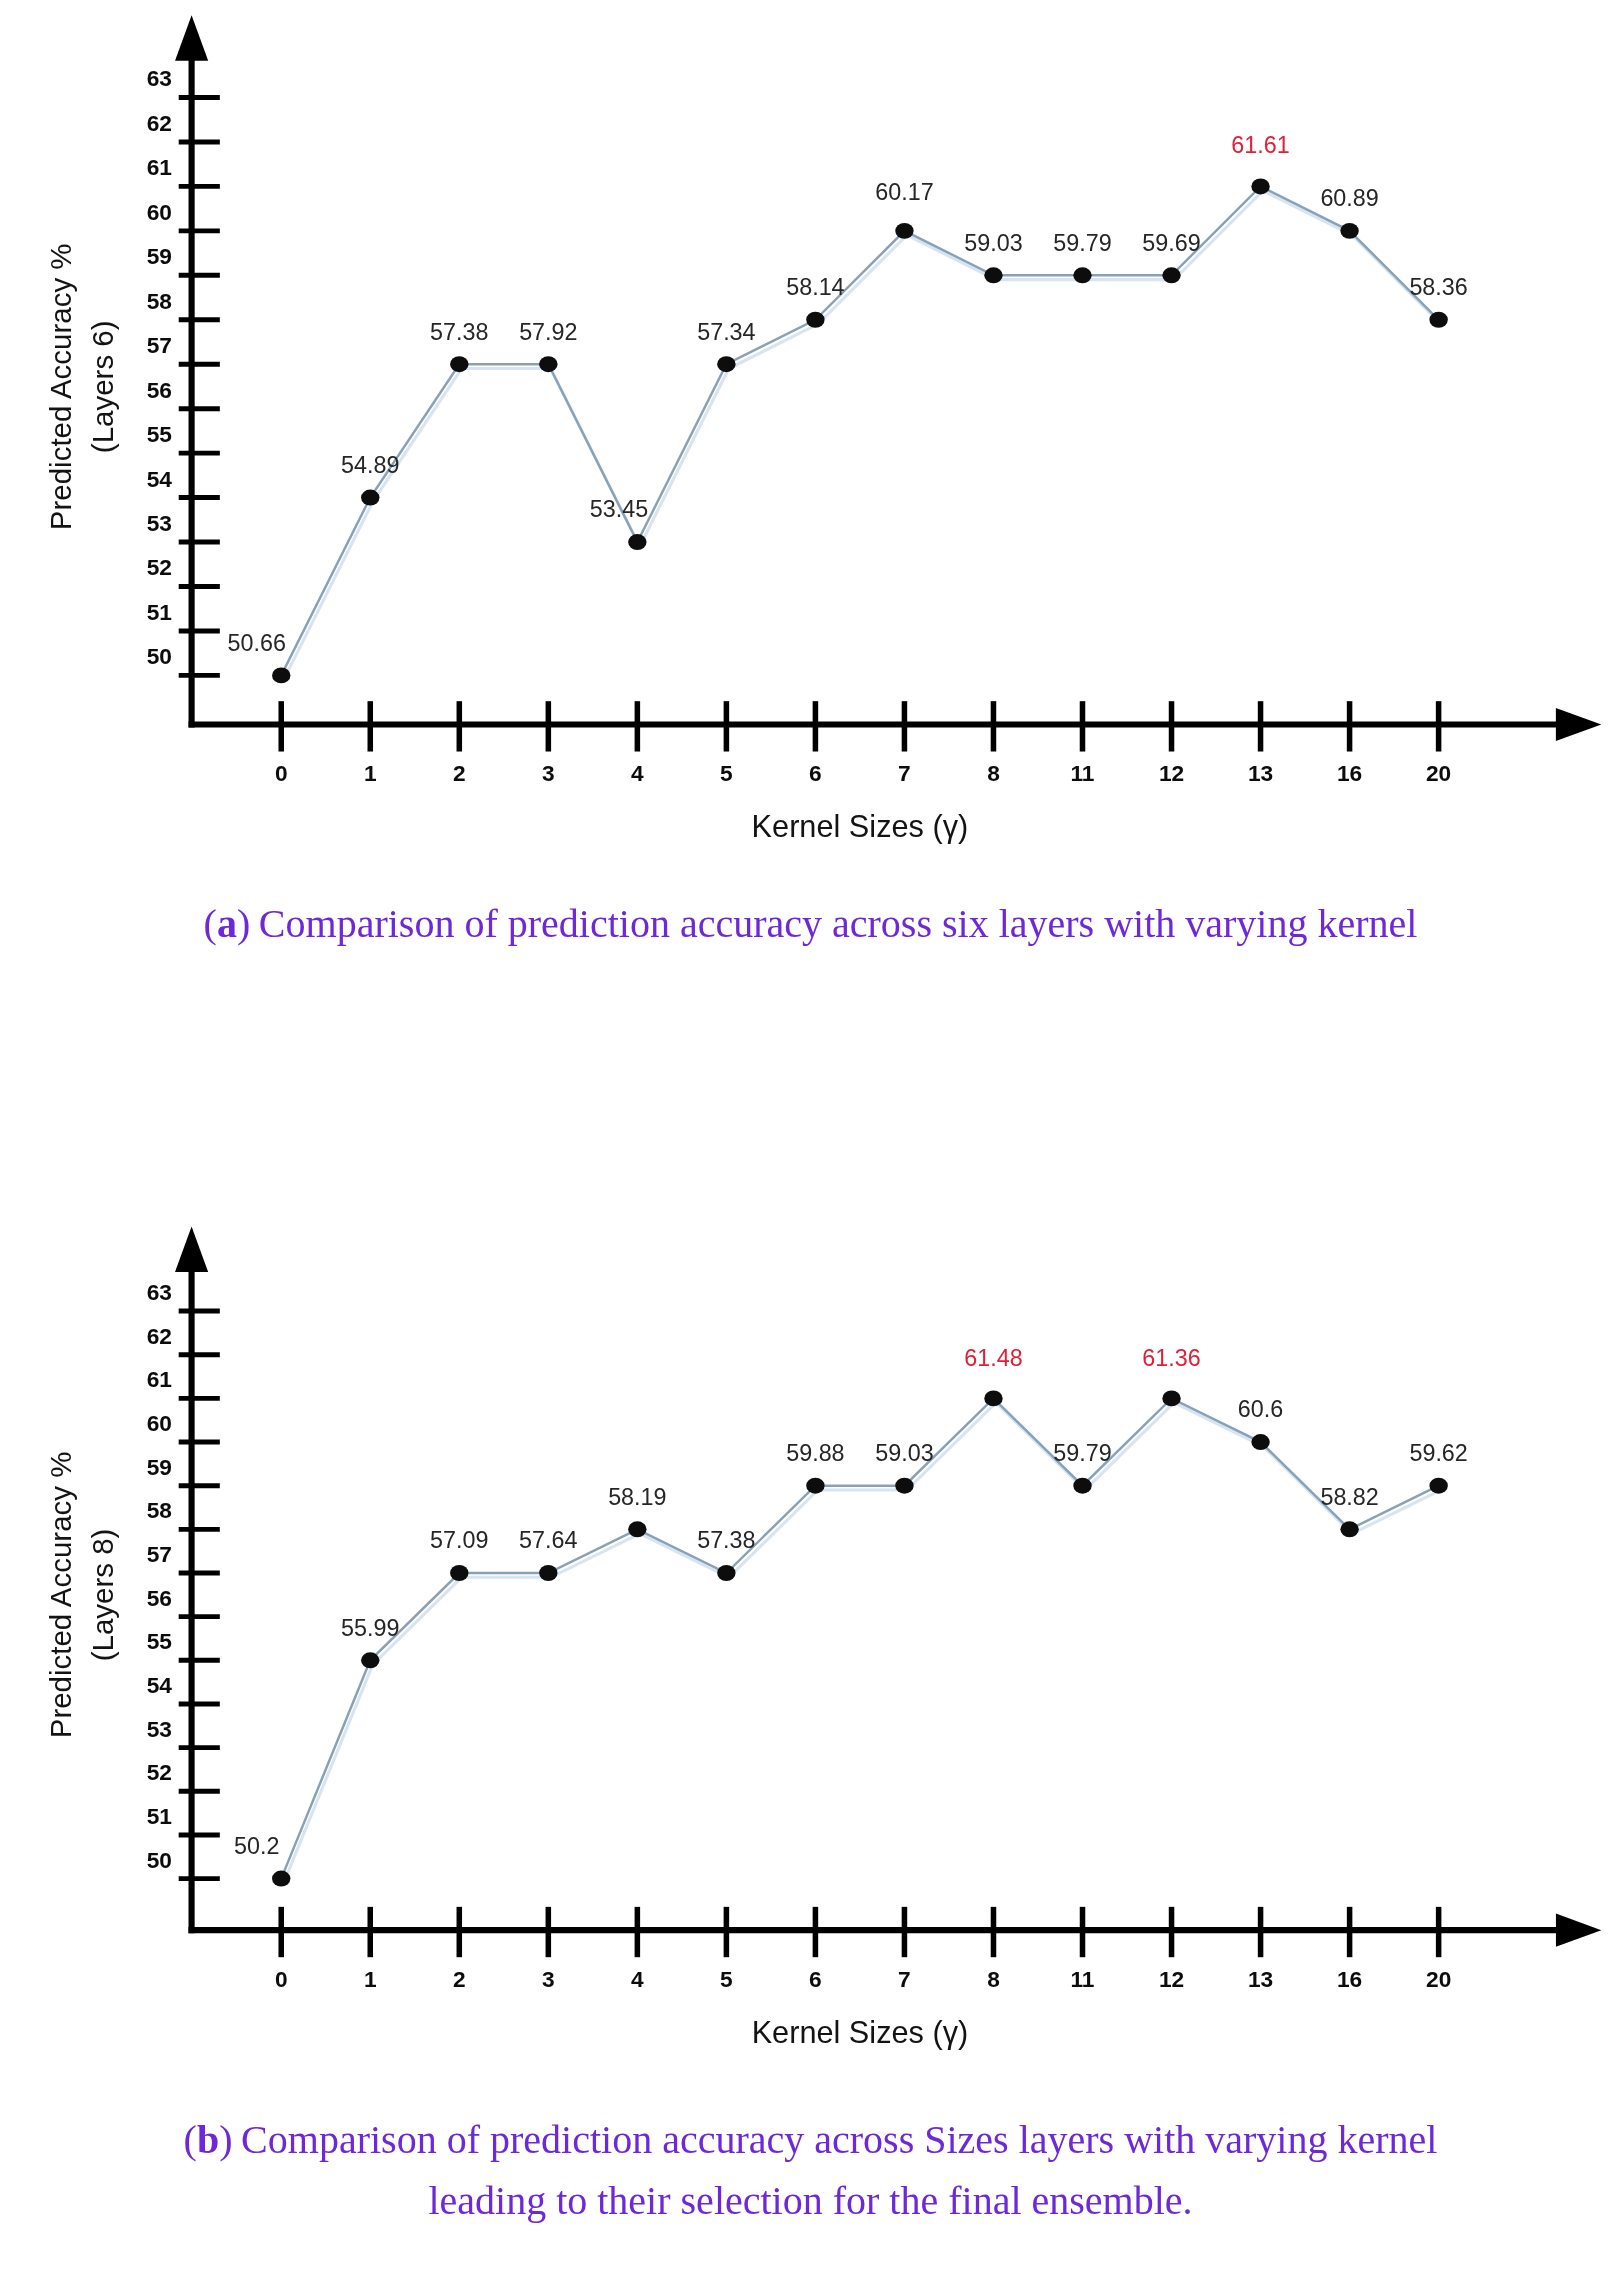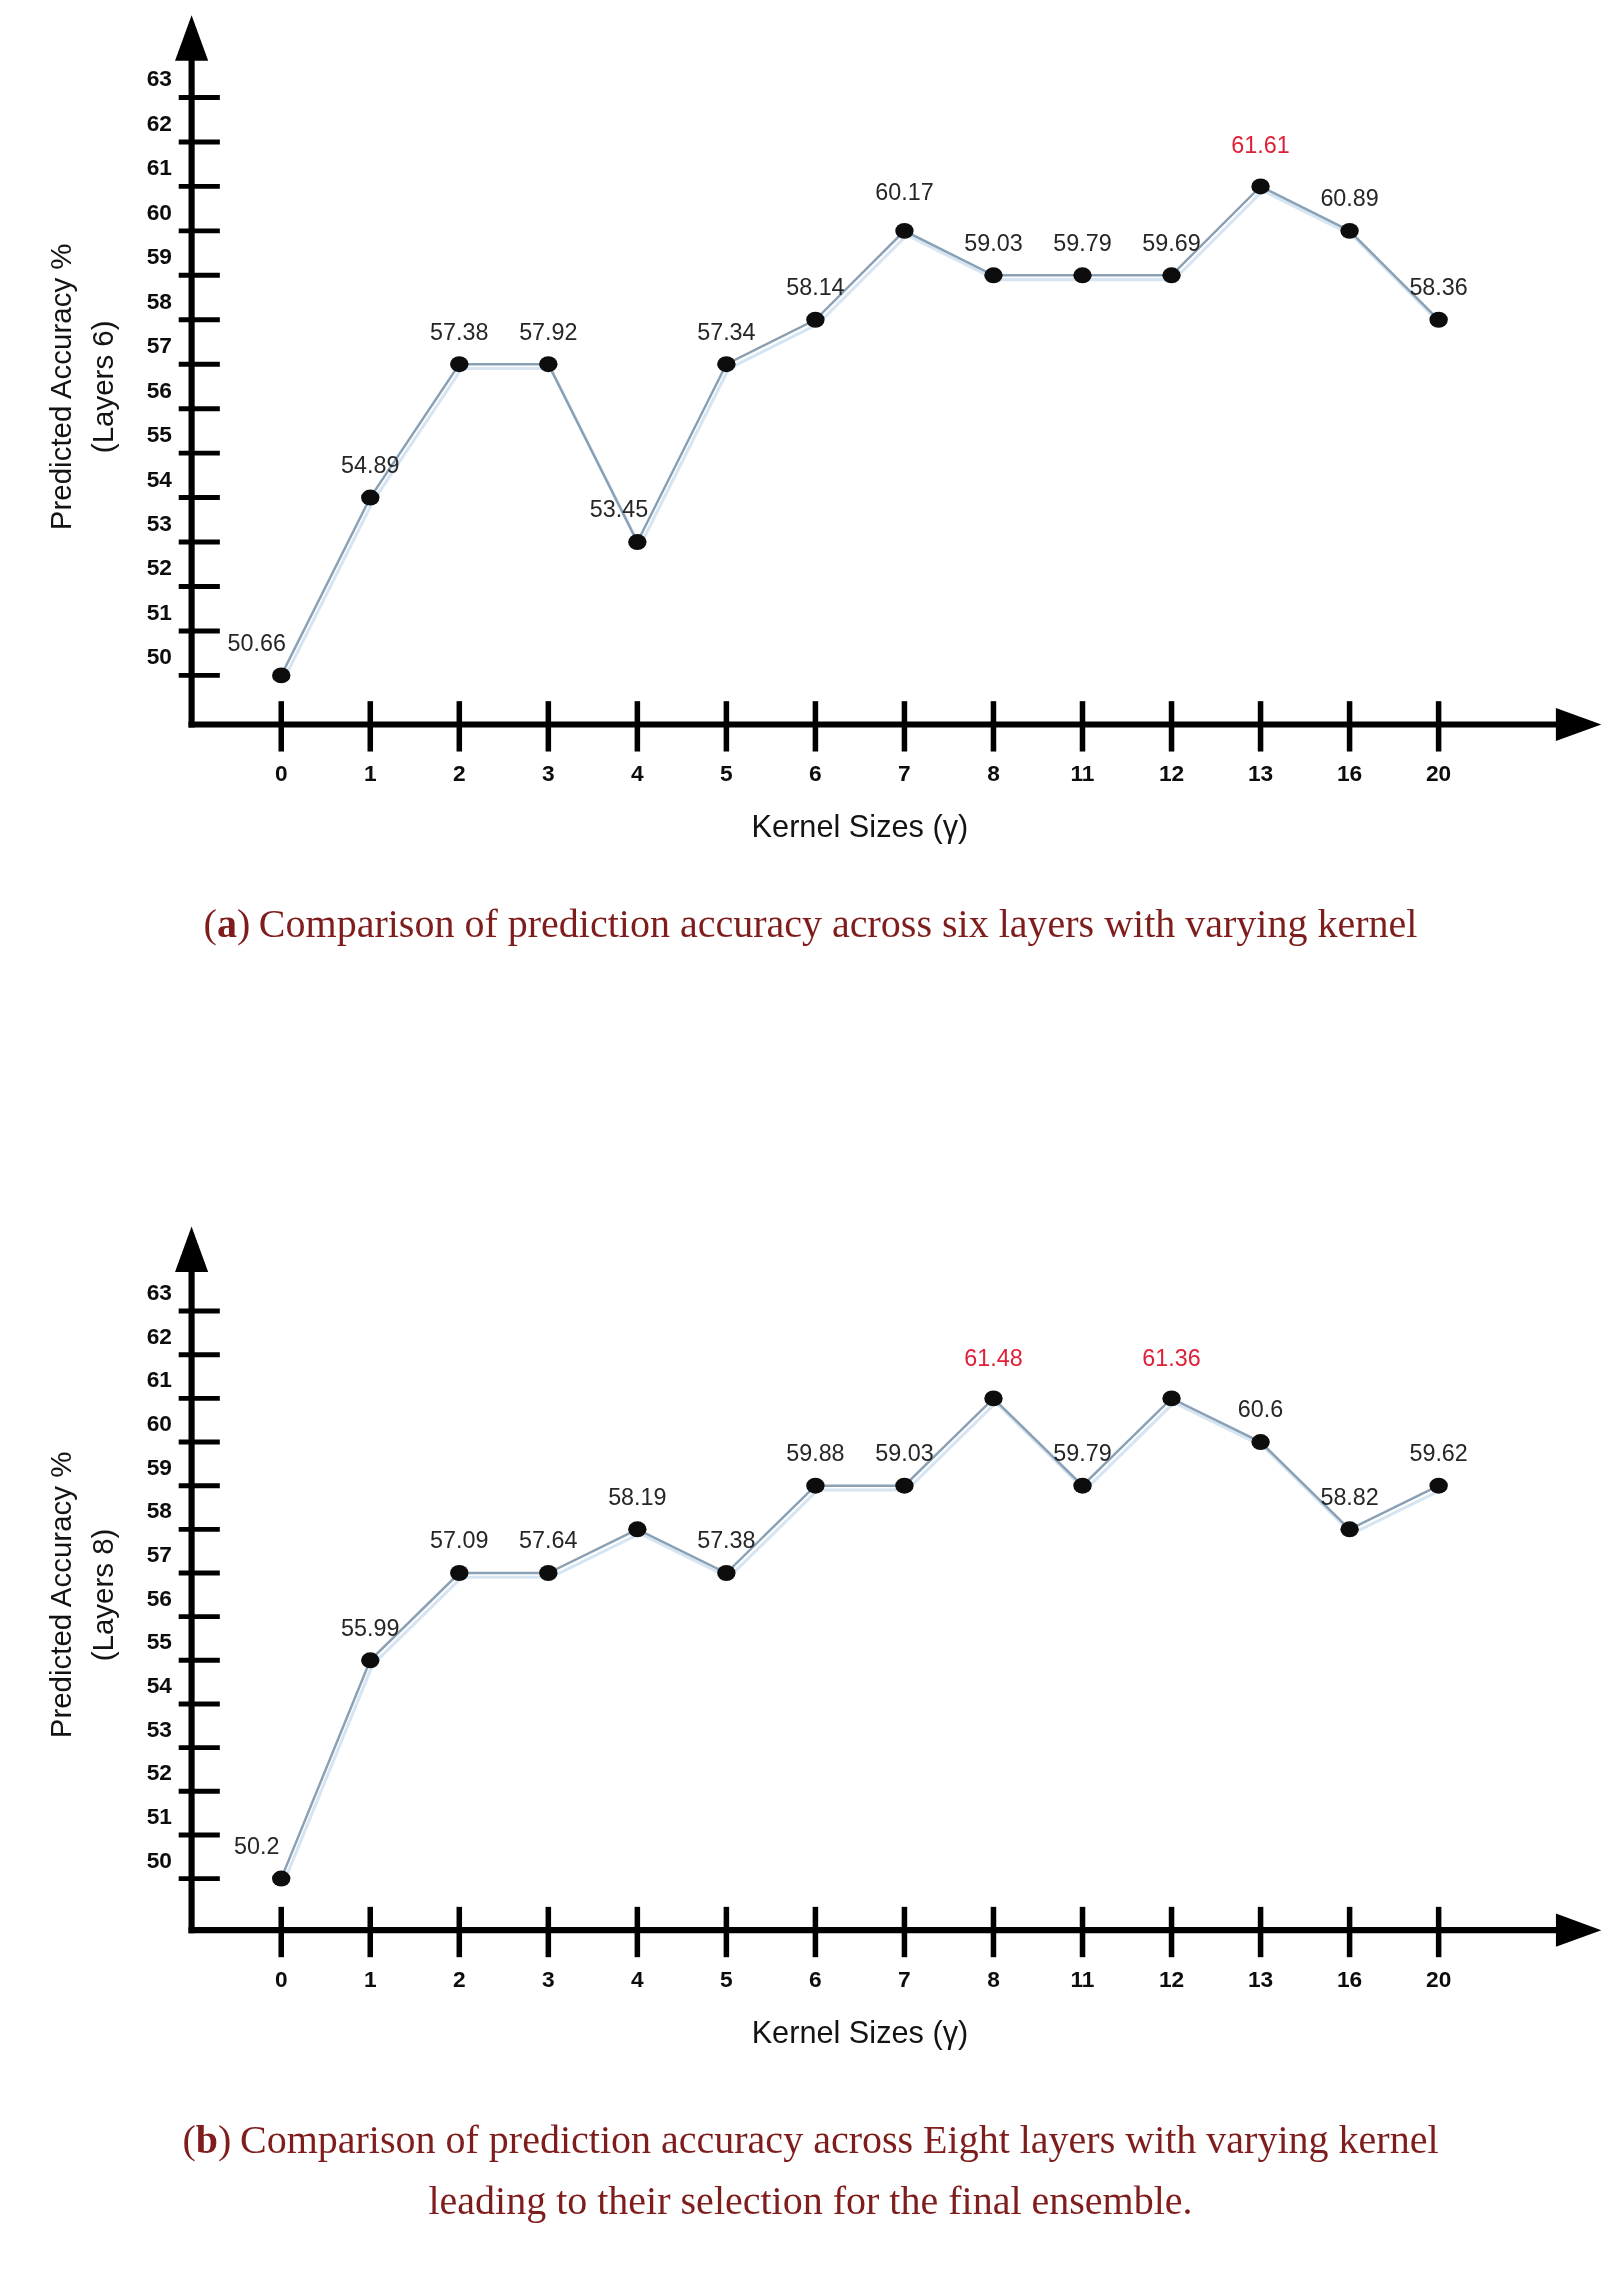--- a/index.html
+++ b/index.html
@@ -1,21 +1,21 @@
 <!DOCTYPE html>
 <html style="font-size:9.8px"><head>
 <meta charset="utf-8">
 <style>
   html,body{margin:0;padding:0;background:#ffffff;}
   body{width:1621px;height:2273px;position:relative;overflow:hidden;}
   .chart-svg{position:absolute;left:0;display:block;}
   #chart-a{top:0;}
   #chart-b{top:1197px;}
   .caption{position:absolute;left:0;width:1621px;text-align:center;
-           font-family:"Liberation Serif", serif;font-size:40px;color:#7f1d1d;}
+           font-family:"Liberation Serif", serif;font-size:40px;color:#6d28d9;}
   #caption-a{top:891px;}
   #caption-a .cap-line{line-height:65px;}
   #caption-b{top:2109px;}
   #caption-b .cap-line{line-height:61px;}
   .cap-line{display:block;white-space:nowrap;}
   .cap-marker{margin-right:8.6px;}
   .cap-marker b{font-weight:700;}
   
   .yTickLabel,.xTickLabel{font-family:"Liberation Sans",sans-serif;font-weight:700;font-size:37px;fill:#0c0c0c;}
   .ptLabel{font-family:"Liberation Sans",sans-serif;font-weight:400;font-size:38px;}
@@ -215,16 +215,16 @@
     <text x="1908" y="275.9000000000001" text-anchor="middle" class="ptLabel" fill="#df2038">61.36</text>
     <ellipse cx="2053" cy="399" rx="15" ry="13" fill="#0d0d0d"></ellipse>
     <text x="2053" y="359" text-anchor="middle" class="ptLabel" fill="#262626">60.6</text>
     <ellipse cx="2198" cy="541.2" rx="15" ry="13" fill="#0d0d0d"></ellipse>
     <text x="2198" y="501.20000000000005" text-anchor="middle" class="ptLabel" fill="#262626">58.82</text>
     <ellipse cx="2343" cy="470.1" rx="15" ry="13" fill="#0d0d0d"></ellipse>
     <text x="2343" y="430.1" text-anchor="middle" class="ptLabel" fill="#262626">59.62</text>
   </svg>
 
 <div class="caption" id="caption-b">
-  <span class="cap-line"><span class="cap-marker"><span>(</span><b>b</b><span>)</span></span><span>Comparison of prediction accuracy across Eight layers with varying kernel</span></span>
+  <span class="cap-line"><span class="cap-marker"><span>(</span><b>b</b><span>)</span></span><span>Comparison of prediction accuracy across Sizes layers with varying kernel</span></span>
   <span class="cap-line">leading to their selection for the final ensemble.</span>
 </div>
 
 
 </body></html>

